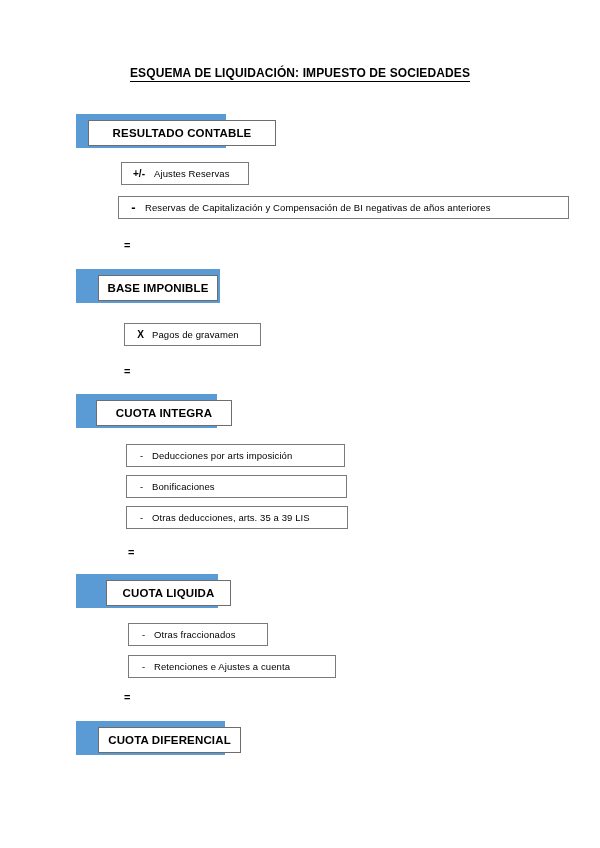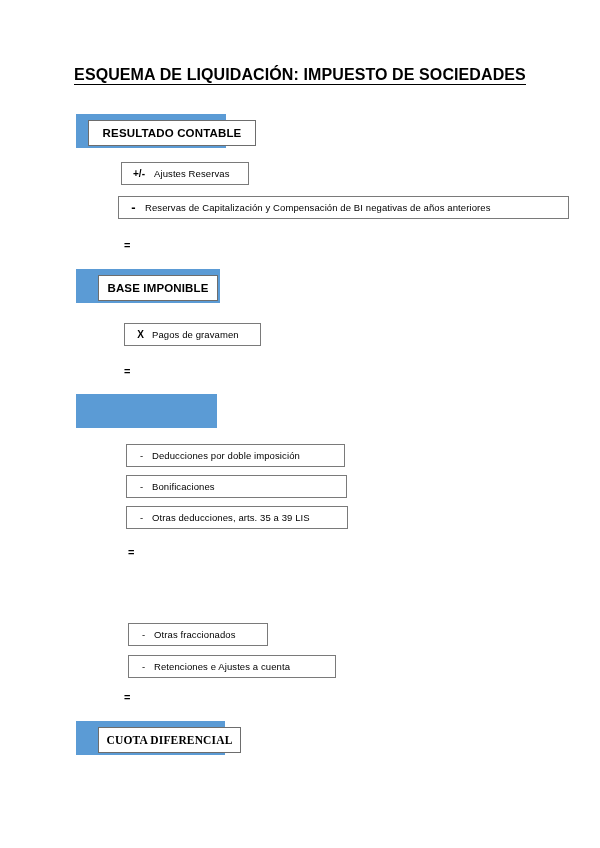--- a/index.html
+++ b/index.html
@@ -24,21 +24,21 @@
     background: #ffffff;
   }
 
   
   .title {
     position: absolute;
     left: 0;
     top: 66px;
     width: 600px;
     text-align: center;
-    font-size: 16px;
+    font-size: 12px;
     font-weight: bold;
     letter-spacing: 0.1px;
     white-space: nowrap;
   }
   .title span {
     border-bottom: 1.4px solid #000;
     padding-bottom: 1px;
   }
 
   
@@ -110,21 +110,21 @@
 <body>
 
 <div class="page">
 
   <div class="title">
     <span>ESQUEMA DE LIQUIDACIÓN:  IMPUESTO DE SOCIEDADES</span>
   </div>
 
   <div class="stage" style="left:76px; top:114px; width:168px;">
     <div class="shadowbar" style="width:150px;"></div>
-    <div class="labelbox" style="left:12px; width:168px;">
+    <div class="labelbox" style="left:12px; width:188px;">
       <span>RESULTADO CONTABLE</span>
     </div>
   </div>
 
   <div class="oprow" style="left:121px; top:162px; width:128px;">
     <span class="op op-pm">+/-</span>
     <span class="txt">Ajustes Reservas</span>
   </div>
 
   <div class="oprow" style="left:118px; top:196px; width:451px;">
@@ -143,52 +143,61 @@
 
   <div class="oprow" style="left:124px; top:323px; width:137px;">
     <span class="op op-x">X</span>
     <span class="txt">Pagos de gravamen</span>
   </div>
 
   <div class="eq" style="left:124px; top:366px;">=</div>
 
   <div class="stage" style="left:76px; top:394px; width:156px;">
     <div class="shadowbar" style="width:141px;"></div>
+    <div class="labelbox" style="left:20px; width:136px;">
+      <span>CUOTA INTEGRA</span>
+    </div>
   </div>
 
   <div class="oprow" style="left:126px; top:444px; width:219px;">
     <span class="op op-dash">-</span>
-    <span class="txt">Deducciones por doble imposición</span>
+    <span class="txt">Deducciones por arts imposición</span>
   </div>
 
   <div class="oprow" style="left:126px; top:475px; width:221px;">
     <span class="op op-dash">-</span>
     <span class="txt">Bonificaciones</span>
   </div>
 
   <div class="oprow" style="left:126px; top:506px; width:222px;">
     <span class="op op-dash">-</span>
     <span class="txt">Otras deducciones, arts. 35 a 39 LIS</span>
   </div>
 
   <div class="eq" style="left:128px; top:547px;">=</div>
 
+  <div class="stage" style="left:76px; top:574px; width:155px;">
+    <div class="shadowbar" style="width:142px;"></div>
+    <div class="labelbox" style="left:30px; width:125px;">
+      <span>CUOTA LIQUIDA</span>
+    </div>
+  </div>
 
   <div class="oprow" style="left:128px; top:623px; width:140px;">
     <span class="op op-dash">-</span>
     <span class="txt">Otras fraccionados</span>
   </div>
 
   <div class="oprow" style="left:128px; top:655px; width:208px;">
     <span class="op op-dash">-</span>
     <span class="txt">Retenciones e Ajustes a cuenta</span>
   </div>
 
   <div class="eq" style="left:124px; top:692px;">=</div>
 
-  <div class="stage" style="left:76px; top:721px; width:165px;font-family:Liberation Serif, serif;">
+  <div class="stage" style="left:76px; top:721px; width:165px;">
     <div class="shadowbar" style="width:149px;"></div>
     <div class="labelbox" style="left:22px; width:143px;">
       <span>CUOTA DIFERENCIAL</span>
     </div>
   </div>
 
 </div>
 
 </body></html>

